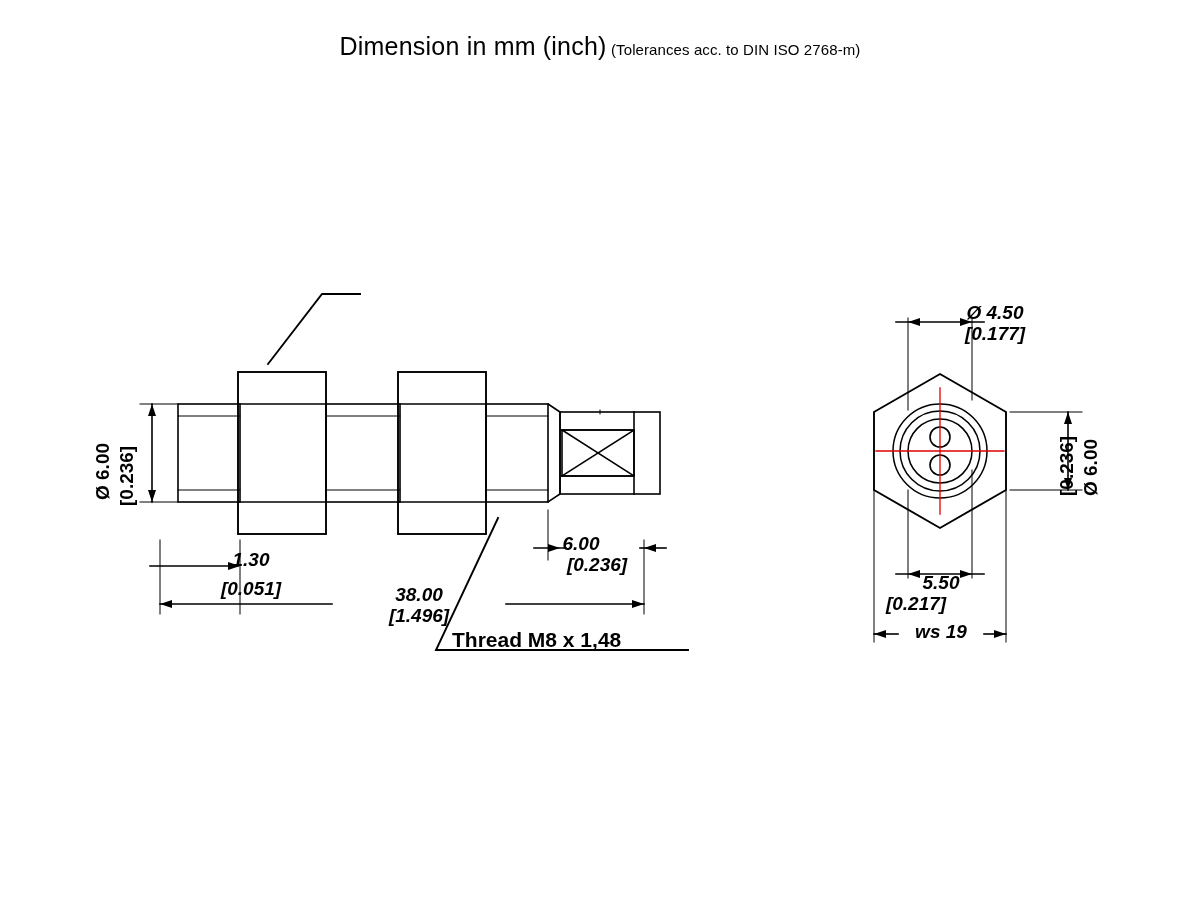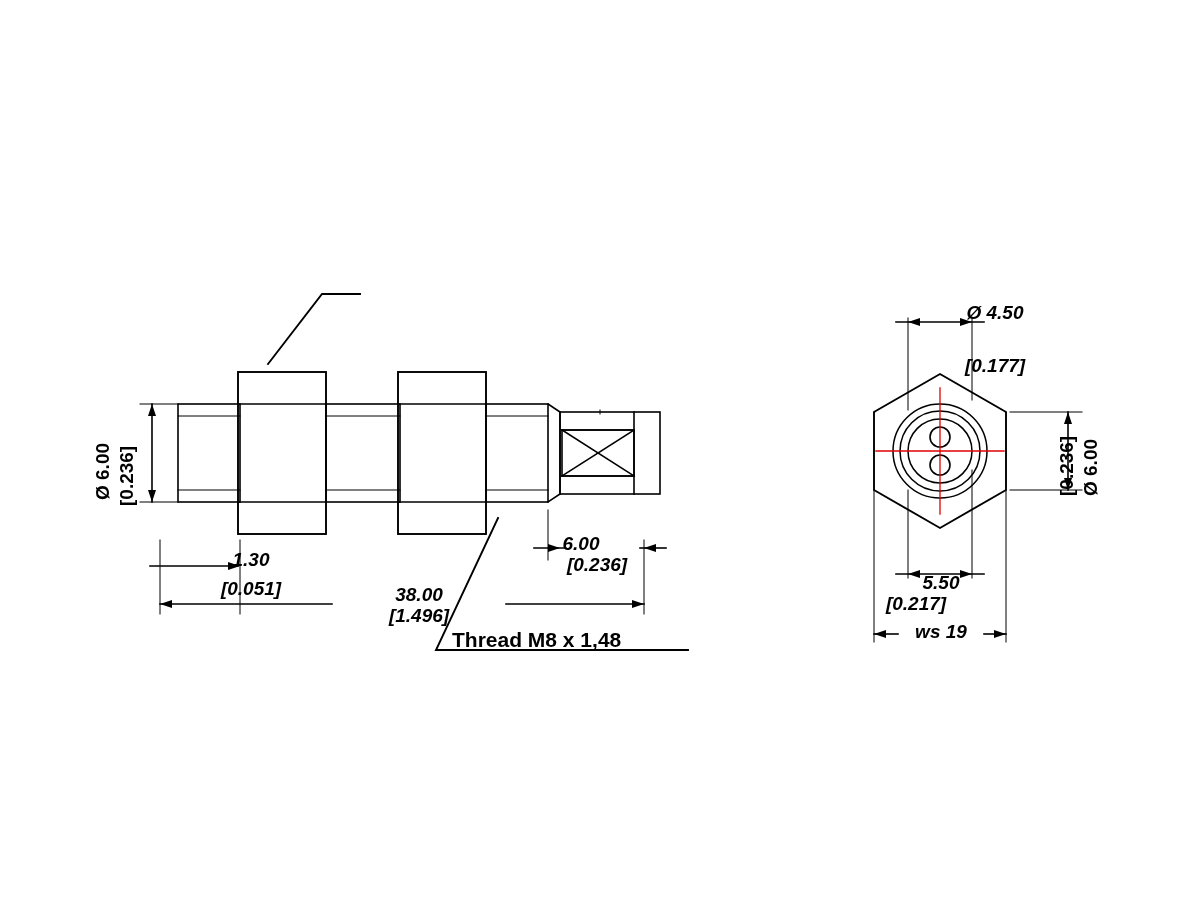--- a/index.html
+++ b/index.html
@@ -64,20 +64,24 @@
     position: absolute;
     left: 0;
     top: 0;
   }
 </style>
 </head>
 <body>
 
 <div id="stage">
 
+  <div class="title-block">
+    <span class="title-main">Dimension in mm (inch)</span>
+    <span class="title-sub">(Tolerances acc. to DIN ISO 2768-m)</span>
+  </div>
 
   <svg class="draw" width="1200" height="900" viewBox="0 0 1200 900">
     <g fill="none" stroke="#000000" stroke-width="1.6" stroke-linecap="square">
 
       <rect x="178" y="404" width="62" height="98"></rect>
       <line x1="178" y1="416" x2="240" y2="416" stroke-width="1"></line>
       <line x1="178" y1="490" x2="240" y2="490" stroke-width="1"></line>
 
       <rect x="238" y="372" width="88" height="162" stroke-width="1.9"></rect>
       <line x1="238" y1="404" x2="326" y2="404" stroke-width="1.5"></line>
@@ -181,21 +185,21 @@
   <div class="lbl center" style="left:196px; top:549px; width:110px;">1.30</div>
   <div class="lbl center" style="left:196px; top:570px; width:110px;margin-top:8px;">[0.051]</div>
 
   <div class="lbl center" style="left:343px; top:584px; width:152px;">38.00</div>
   <div class="lbl center" style="left:343px; top:605px; width:152px;">[1.496]</div>
 
   <div class="lbl center" style="left:504px; top:533px; width:154px;">6.00</div>
   <div class="lbl center" style="left:520px; top:554px; width:154px;">[0.236]</div>
 
   <div class="lbl center" style="left:910px; top:302px; width:170px;">Ø 4.50</div>
-  <div class="lbl center" style="left:910px; top:323px; width:170px;margin-top:32px;">[0.177]</div>
+  <div class="lbl center" style="left:910px; top:323px; width:170px;">[0.177]</div>
 
   <div class="vlabel" style="left:1080px; top:496px;">Ø 6.00</div>
   <div class="vlabel" style="left:1056px; top:496px;">[0.236]</div>
 
   <div class="lbl center" style="left:856px; top:572px; width:170px;">5.50</div>
   <div class="lbl center" style="left:831px; top:593px; width:170px;">[0.217]</div>
 
   <div class="lbl center" style="left:856px; top:621px; width:170px;">ws 19</div>
 
 </div>

